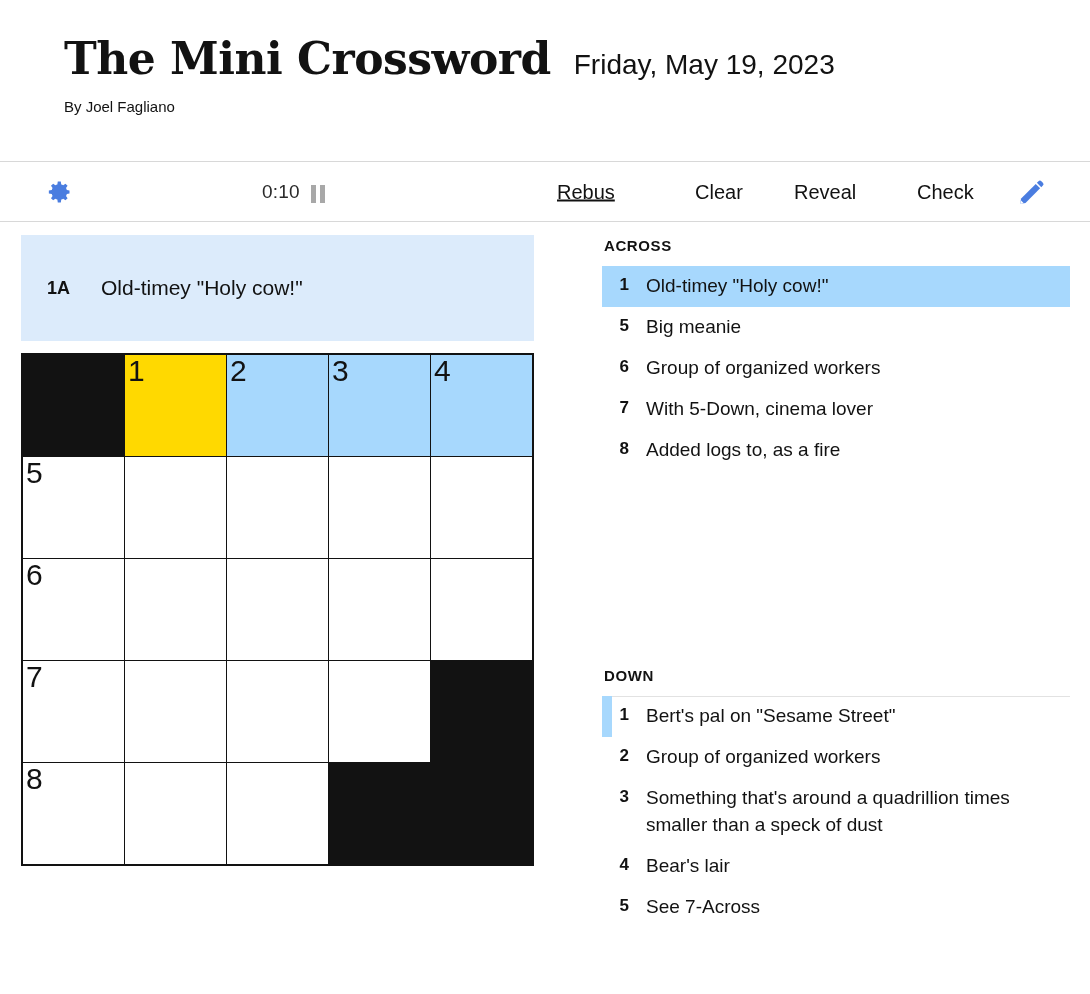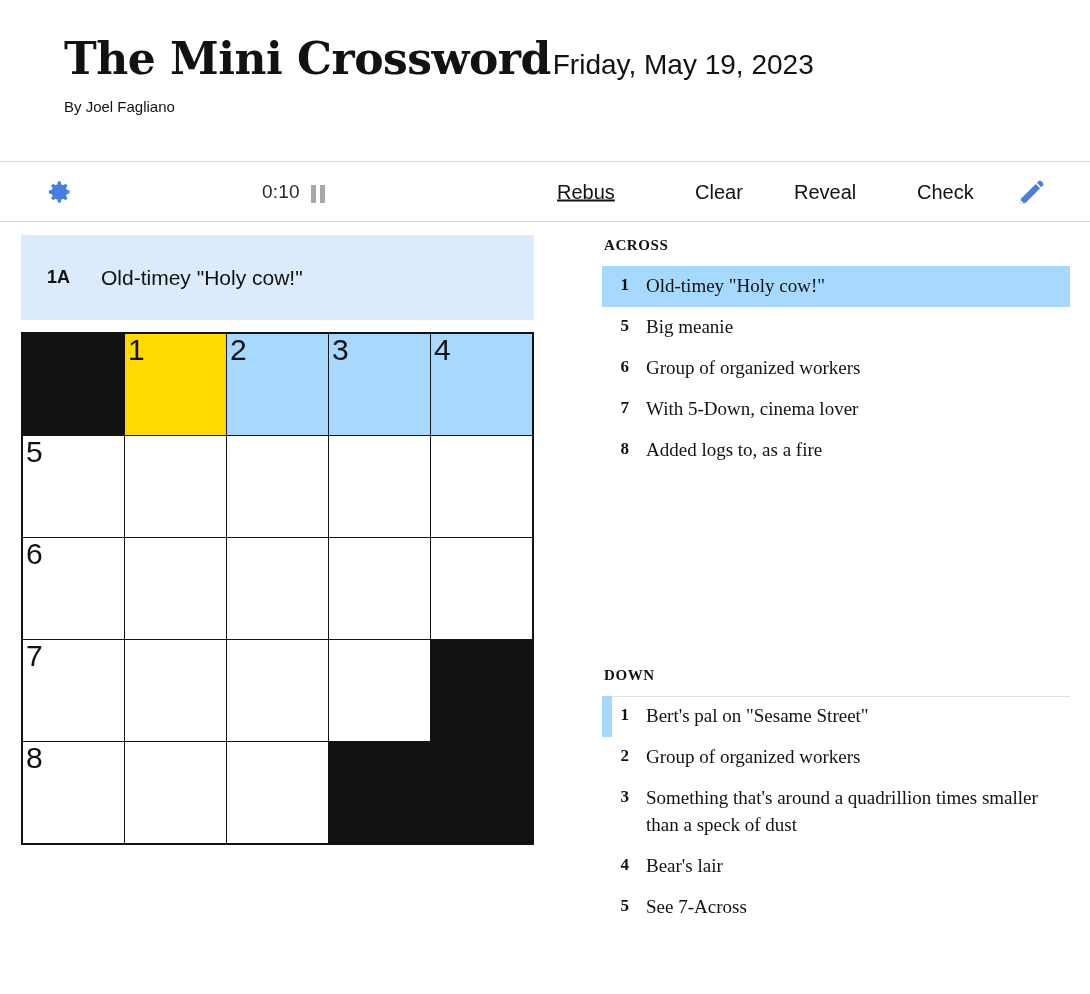--- a/index.html
+++ b/index.html
@@ -13,21 +13,21 @@
   }
 
   
   #header {
     padding: 36px 0 0 64px;
     height: 161px;
   }
   #title-row {
     display: flex;
     align-items: baseline;
-    gap: 2px;
+    gap: 23px;
   }
   #puzzle-title {
     font-family: "DejaVu Serif", "Liberation Serif", serif;
     font-weight: 700;
     font-size: 44px;
     letter-spacing: -0.5px;
     color: #121212;
     line-height: 1.05;
     white-space: nowrap;
   }
@@ -110,27 +110,26 @@
     display: flex;
     padding: 0;
   }
   #left-col {
     width: 555px;
     padding: 13px 0 0 21px;
   }
   #right-col {
     width: 535px;
     padding: 15px 20px 0 47px;
-    font-family: Liberation Serif, serif;
   }
 
   
   #current-clue {
     width: 513px;
-    height: 85px;
+    height: 106px;
     background: #DCEBFB;
     display: flex;
     align-items: center;
     padding-left: 26px;
     margin-bottom: 12px;
   }
   #current-clue-num {
     font-weight: 700;
     font-size: 18px;
     width: 54px;

